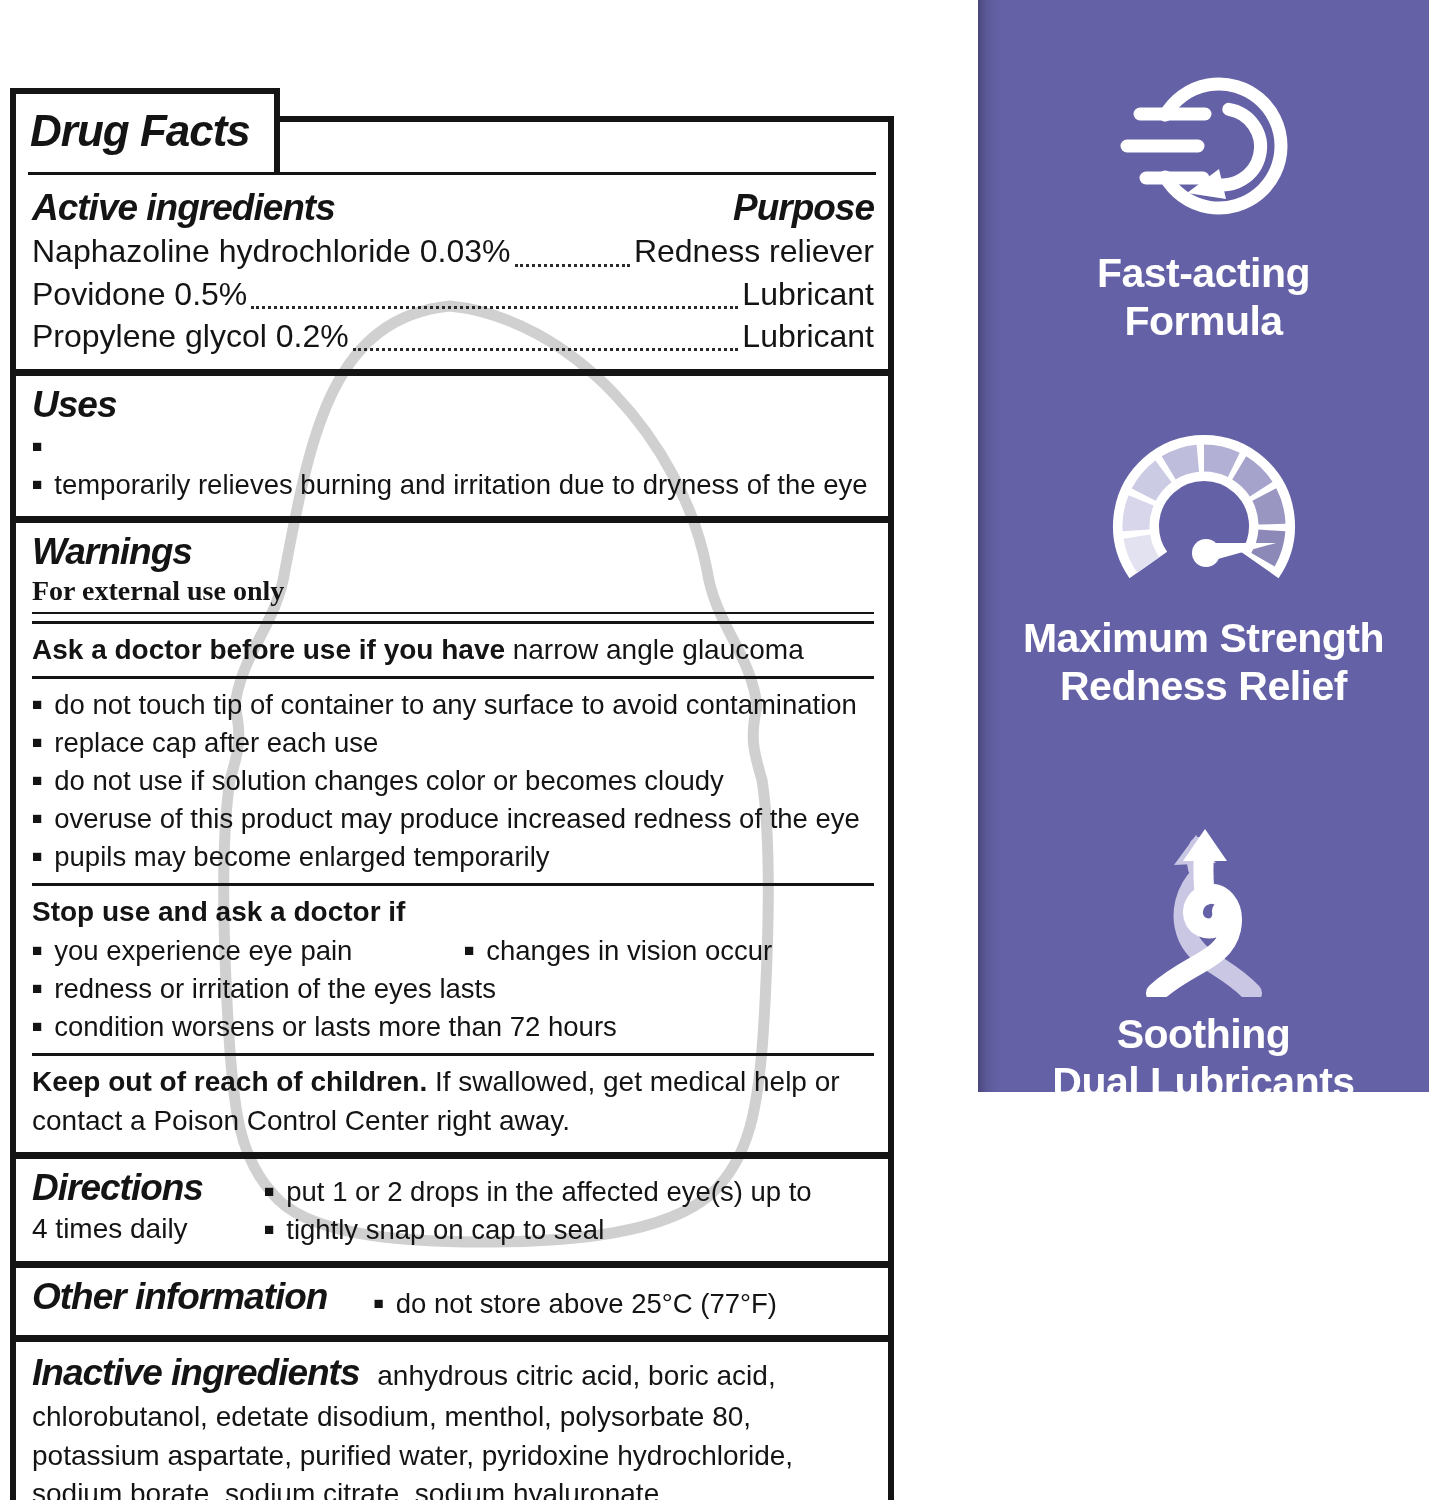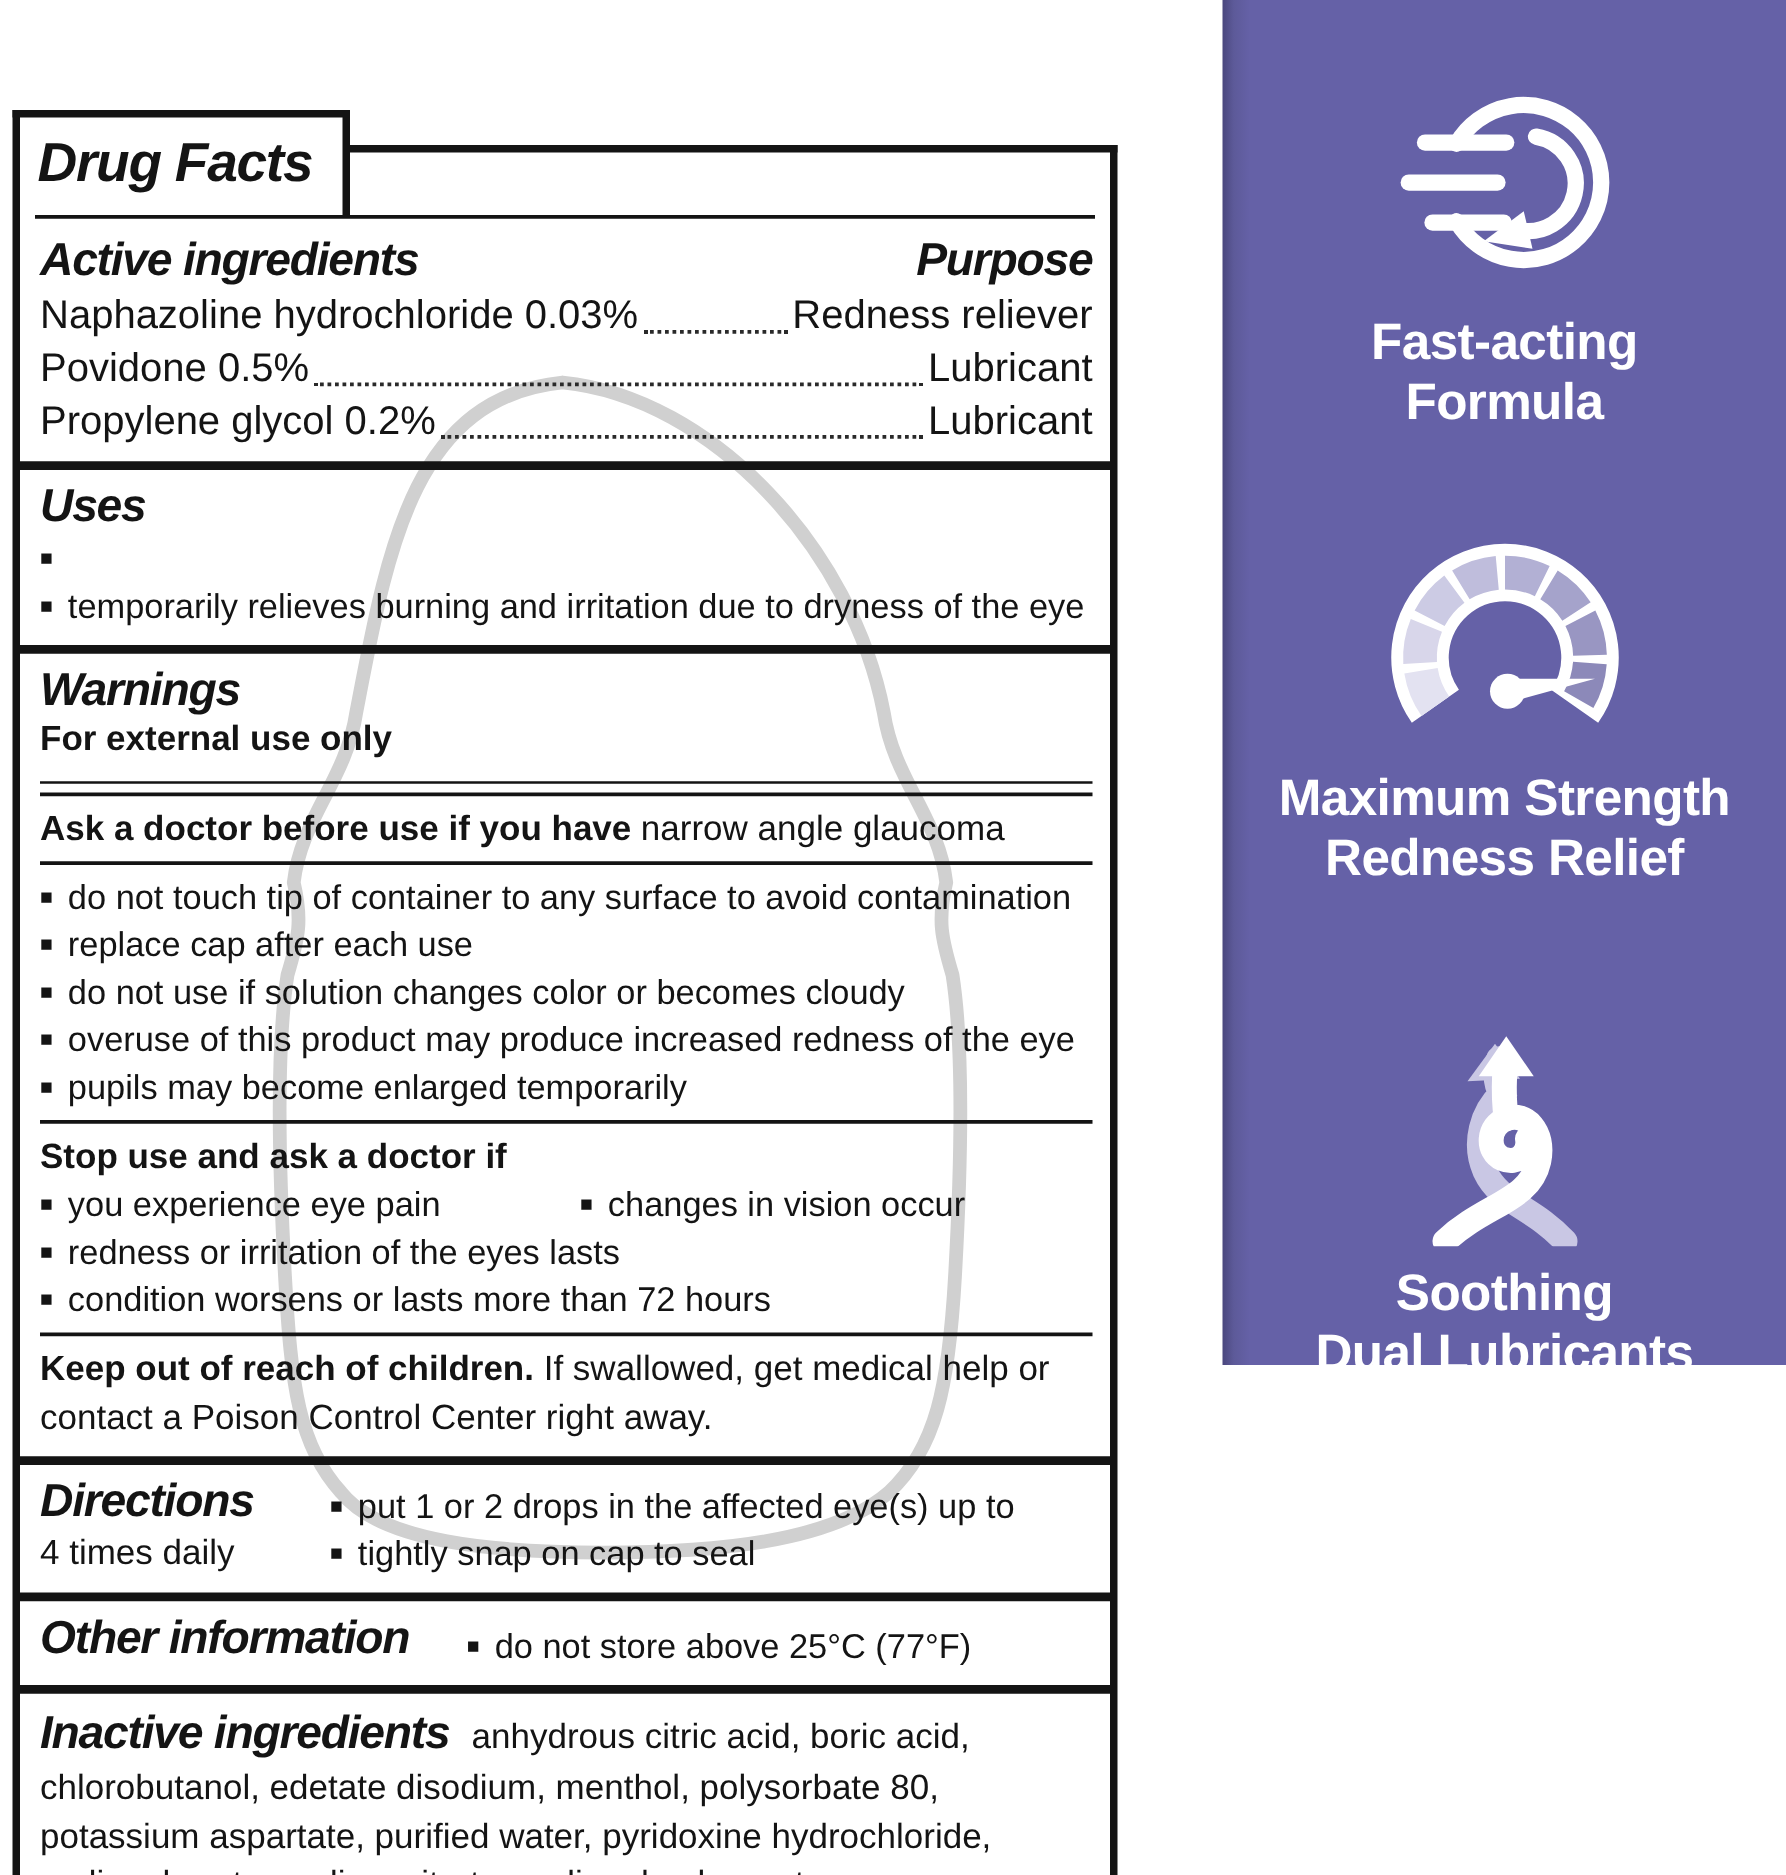--- a/index.html
+++ b/index.html
@@ -34,21 +34,21 @@
     margin:2px 0 2px 0;font-style:italic;font-weight:700;font-size:37px;
     line-height:1.12;letter-spacing:-1px;
   }
   .heads-row{display:flex;justify-content:space-between;align-items:baseline;padding-top:4px;}
   .ing-row{display:flex;align-items:flex-end;font-size:32px;line-height:1.32;}
   .leader{flex:1;border-bottom:3px dotted #2a2a2a;margin:0 4px 6px 4px;min-width:30px;}
   .bl{display:flex;gap:12px;align-items:flex-start;}
   .blt{font-size:17px;line-height:38px;flex:0 0 auto;}
   .subhead{font-weight:700;font-size:28px;}
   .rule{border-top:3px solid #141414;margin:7px 0;}
-  .ext-use{font-weight:700;font-size:28px;border-bottom:2px solid #141414;display:block;padding-bottom:14px;}
+  .ext-use{font-weight:700;font-size:28px;border-bottom:2px solid #141414;display:block;padding-bottom:1px;font-family:Liberation Serif, serif;}
   .dir-wrap{display:flex;}
   .dir-left{width:232px;flex:0 0 auto;}
   .dir-left .note{font-size:28px;line-height:1.3;}
   .dir-right{flex:1;}
   .oi-row{display:flex;align-items:baseline;gap:46px;}
   .inactive-p{margin:0;font-size:28px;line-height:1.36;}
   .inactive-p .ihead{font-style:italic;font-weight:700;font-size:37px;letter-spacing:-1px;margin-right:10px;}
   
   .sidebar{
     position:absolute;left:978px;top:0;width:451px;height:1092px;

